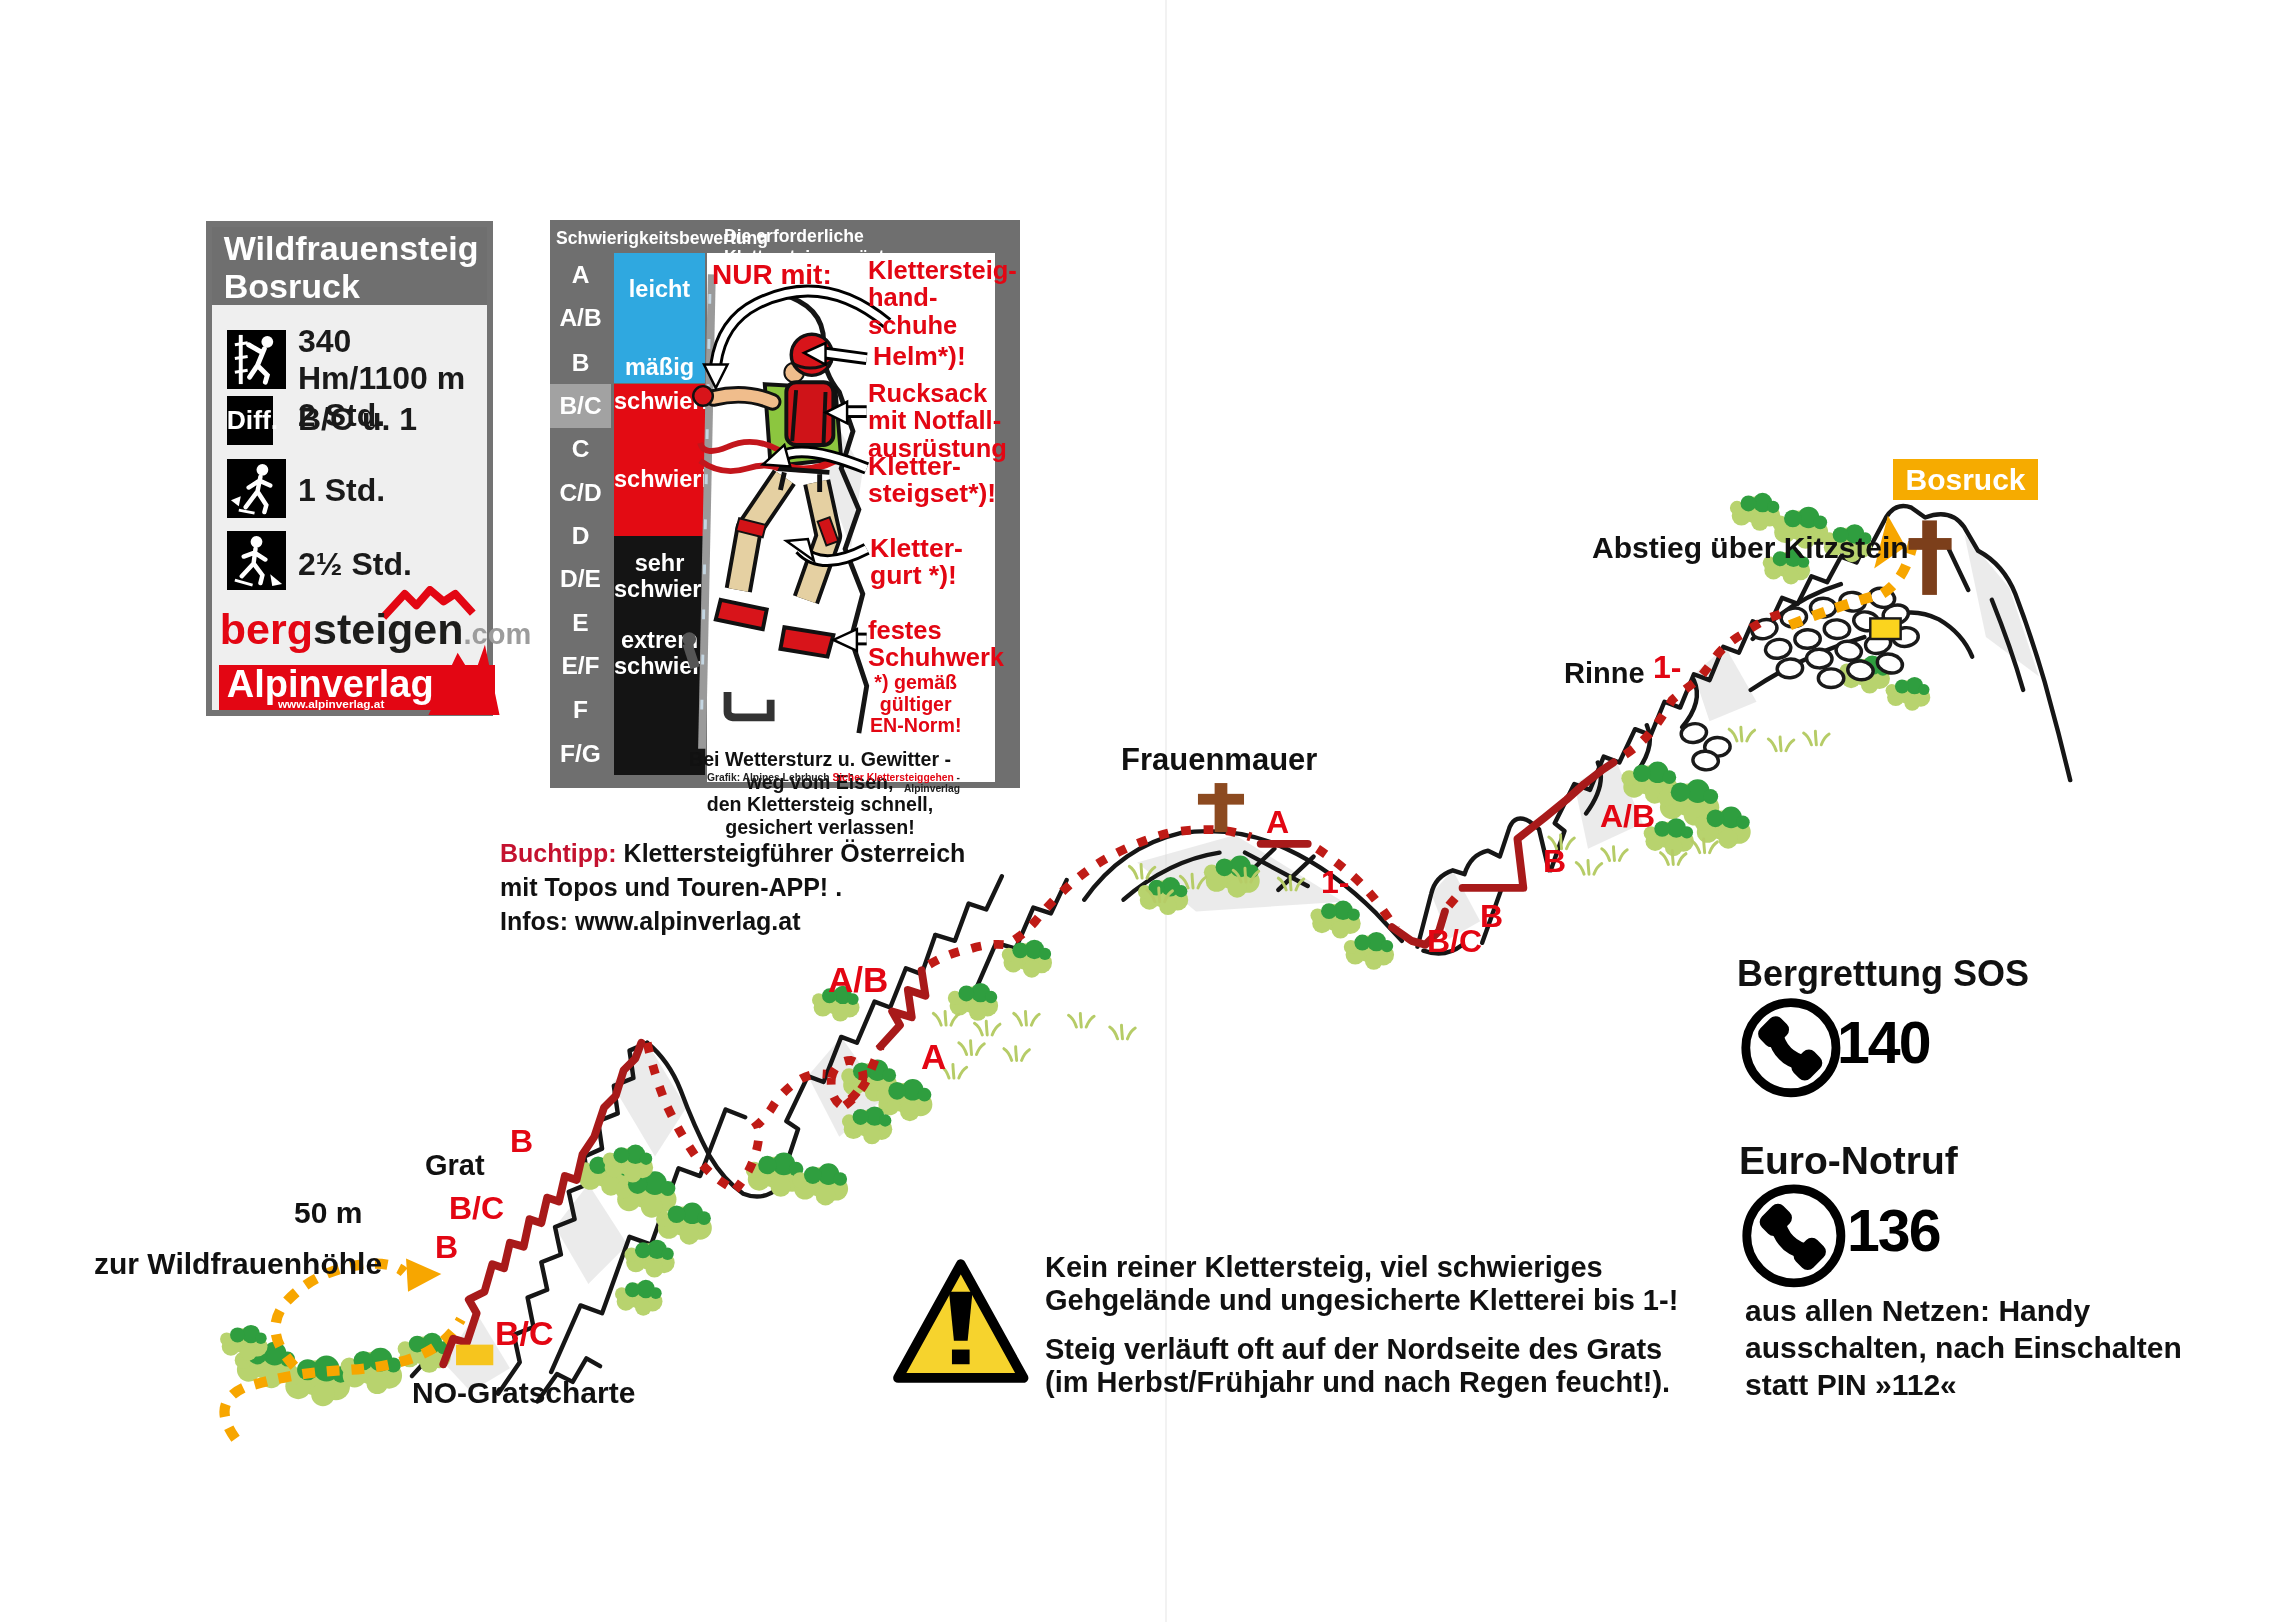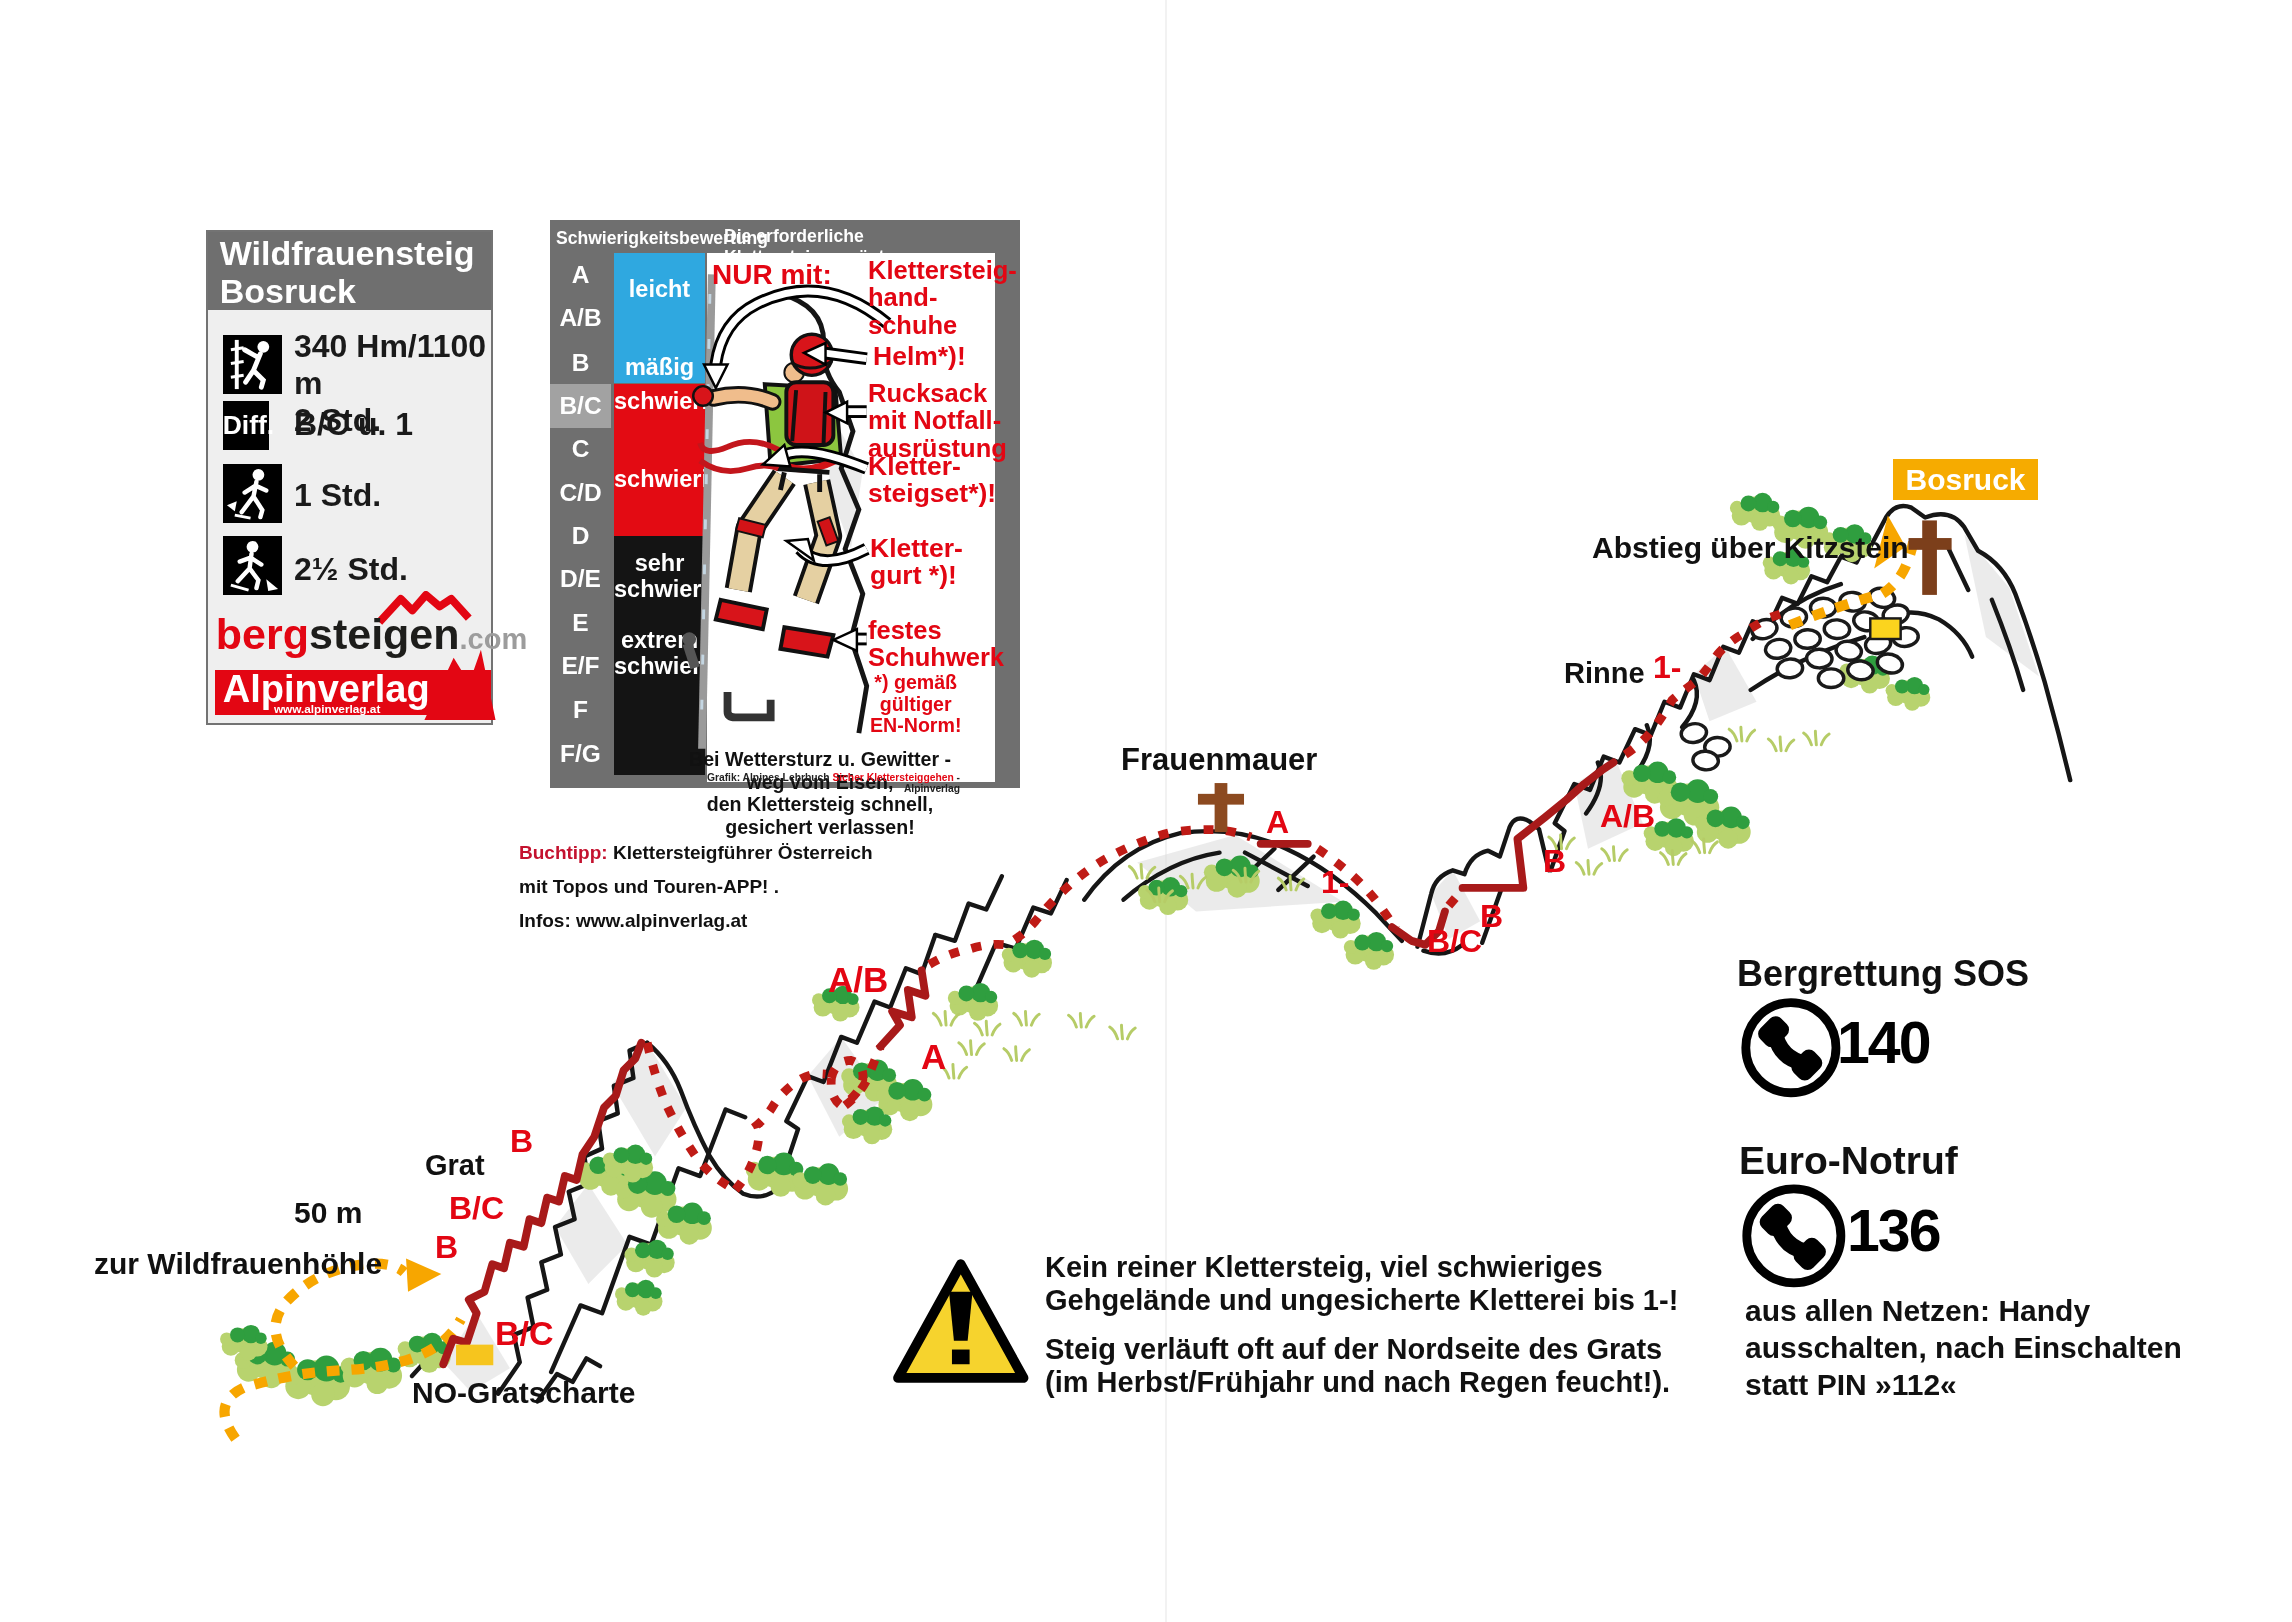--- a/index.html
+++ b/index.html
@@ -2,22 +2,22 @@
 <html><head>
 <meta charset="utf-8">
 <style>
   html,body{margin:0;padding:0;background:#fff;}
   #canvas{position:relative;width:2293px;height:1622px;background:#ffffff;overflow:hidden;
           font-family:"Liberation Sans", sans-serif;}
   .abs{position:absolute;}
   .pre{white-space:pre-line;}
   .b{font-weight:bold;margin-top:21px;}
   
-  #info-box{left:206px;top:230px;width:287px;height:495px;background:#efefef;
-            border:2px solid #737373;box-sizing:border-box;}
+  #info-box{left:206px;top:221px;width:287px;height:495px;background:#efefef;
+            border:6px solid #737373;box-sizing:border-box;}
   #info-header{left:0;top:0;width:100%;height:78px;background:#6f6f6f;color:#fff;
                font-size:34px;line-height:38px;font-weight:bold;padding:2px 0 0 11.8px;box-sizing:border-box;}
   .stat-icon{width:59px;height:59px;}
   .stat-text{font-size:32px;font-weight:bold;color:#1a1a1a;line-height:37px;}
   #diff-badge{left:14.7px;top:169px;width:46px;height:49px;background:#000;color:#fff;
               font-size:26.5px;font-weight:bold;text-align:center;line-height:49px;}
   #logo-berg span{font-weight:bold;}
   
   #diff-panel{left:550px;top:220px;width:470px;height:568px;background:#6f6f6f;}
   .panel-header{color:#fff;font-size:17.6px;font-weight:bold;}
@@ -682,21 +682,21 @@
 Schuhwerk</div>
   <div class="equip-label pre" style="left:870px;top:672px;font-size:19.6px;line-height:21.6px;text-align:center">*) gemäß
 gültiger
 EN-Norm!</div>
   <div class="abs pre b" style="left:676px;top:727px;width:288px;text-align:center;font-size:19.6px;line-height:22.5px;color:#111">Bei Wettersturz u. Gewitter - weg vom Eisen,
 den Klettersteig schnell, gesichert verlassen!</div>
   <div class="abs" style="left:676px;top:772px;width:284px;text-align:right;font-size:10.3px;font-weight:bold;color:#222">
     <span>Grafik: Alpines Lehrbuch </span><span style="color:#e30613">Sicher Klettersteiggehen</span><span> - Alpinverlag</span>
   </div>
 
-  <div class="abs b" style="left:519px;top:815px;font-size:19px;line-height:34px;color:#111">
+  <div class="abs b" style="left:500px;top:815px;font-size:25px;line-height:34px;color:#111">
     <div><span style="color:#c4122f">Buchtipp:</span><span> Klettersteigführer Österreich</span></div>
     <div>mit Topos und Touren-APP! .</div>
     <div>Infos: www.alpinverlag.at</div>
   </div>
 
   <div class="map-label" style="left:294px;top:1196px;font-size:30px">50 m</div>
   <div class="map-label" style="left:94px;top:1247px;font-size:30px">zur Wildfrauenhöhle</div>
   <div class="map-label" style="left:425px;top:1149px;font-size:29px">Grat</div>
   <div class="map-label" style="left:412px;top:1376px;font-size:30px">NO-Gratscharte</div>
   <div class="map-label" style="left:1121px;top:742px;font-size:31px">Frauenmauer</div>

